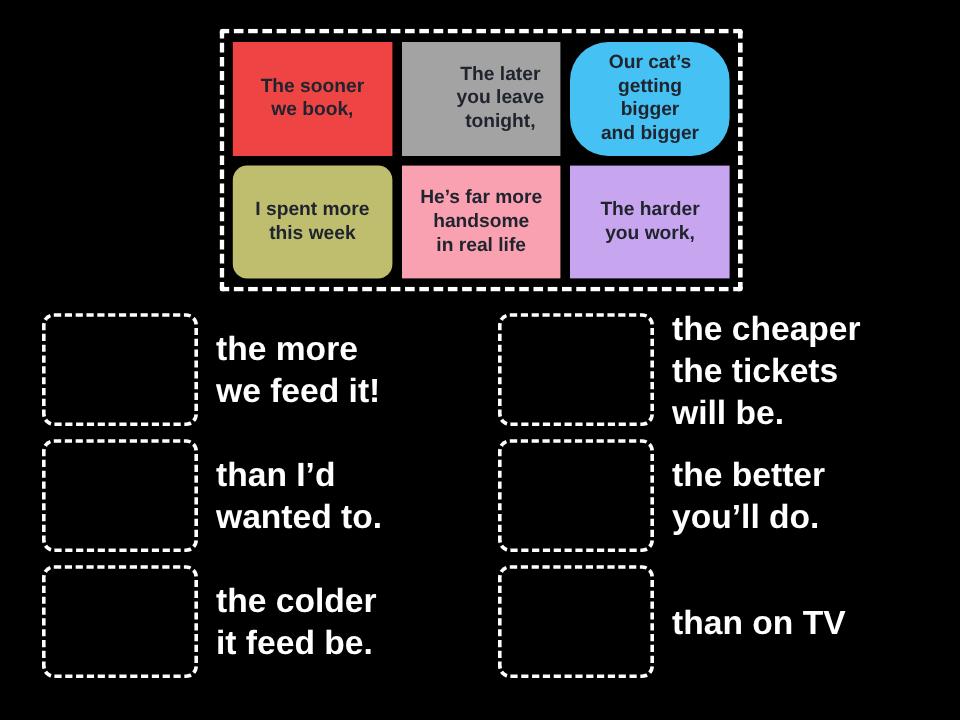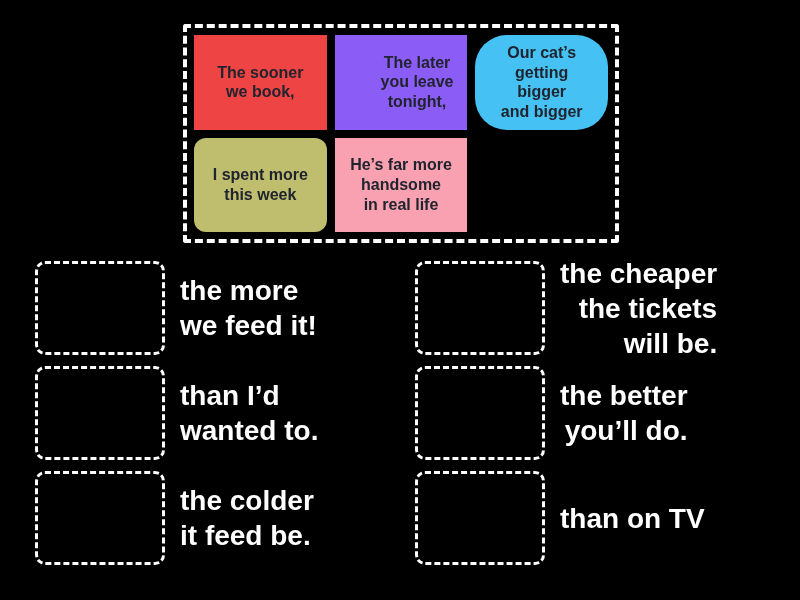--- a/index.html
+++ b/index.html
@@ -42,21 +42,21 @@
   }
   
   .match-col {
     position: absolute;
     top: 261px;
     display: flex;
     flex-direction: column;
     gap: 11px;
   }
   .col-left  { left: 35px;  width: 350px; }
-  .col-right { left: 415px; width: 370px; text-align: right; }
+  .col-right { left: 415px; width: 370px; }
   .match-row {
     display: flex;
     align-items: center;
     height: 94px;
   }
   .dropzone {
     width: 130px;
     height: 94px;
     box-sizing: border-box;
     border: 3px dashed #fff;
@@ -73,32 +73,34 @@
   }
 </style>
 </head>
 <body>
 
 <div class="stage" style="background: rgb(0, 0, 0);">
 
   <div class="pool">
     <div class="tile" style="background: #ef4444;">The sooner
 we book,</div>
-    <div class="tile" style="background: #8b5cf6; padding-left: 32px;">The later
+    <div class="tile" style="background: #a3a3a3; padding-left: 32px;">The later
 you leave
 tonight,</div>
     <div class="tile" style="background: rgb(69, 194, 243); border-radius: 32px;">Our cat’s
 getting
 bigger
 and bigger</div>
     <div class="tile" style="background: rgb(191, 189, 110); border-radius: 12px;">I spent more
 this week</div>
     <div class="tile" style="background: rgb(249, 161, 177);">He’s far more
 handsome
 in real life</div>
+    <div class="tile" style="background: rgb(199, 165, 239);">The harder
+you work,</div>
   </div>
 
   <div class="match-col col-left">
     <div class="match-row">
       <div class="dropzone"></div>
       <div class="answer">the more
 we feed it!</div>
     </div>
     <div class="match-row">
       <div class="dropzone"></div>

